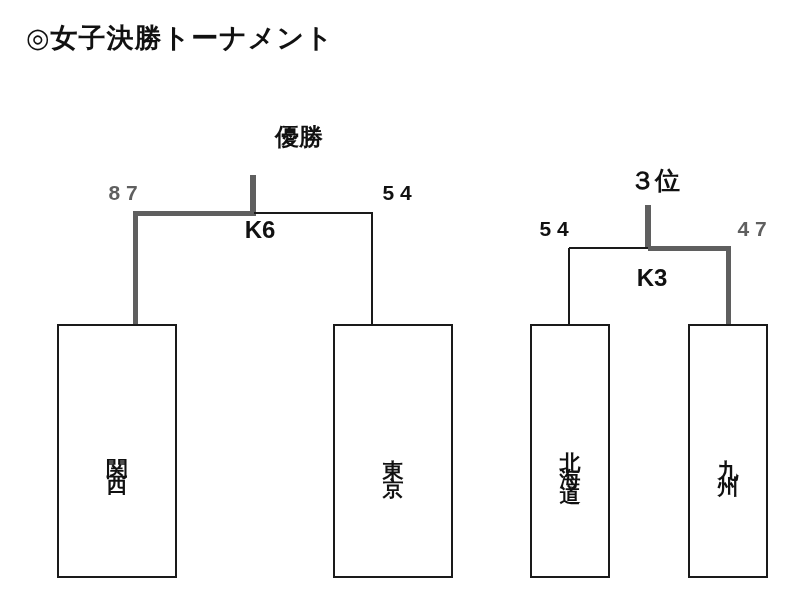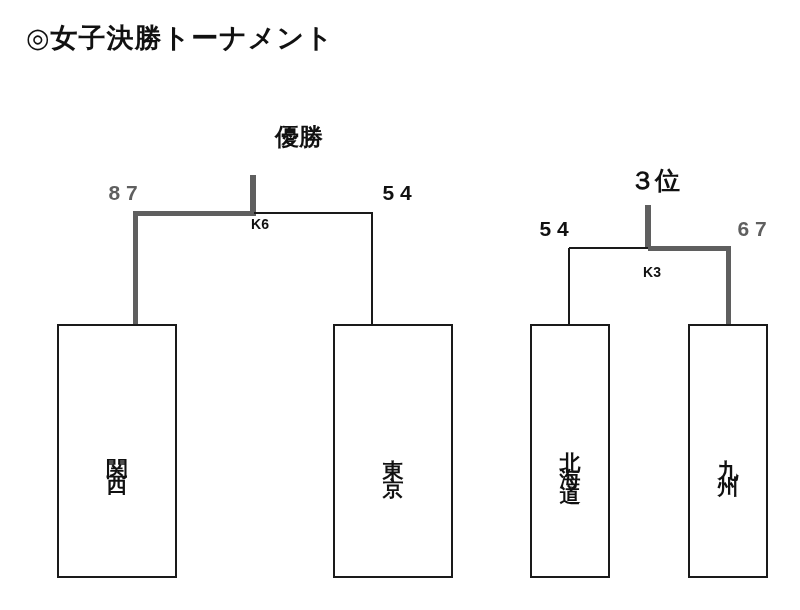--- a/index.html
+++ b/index.html
@@ -26,21 +26,21 @@
   .hdr{
     font-size:24px;font-weight:bold;white-space:nowrap;
     transform:translateX(-50%);
   }
   .score{
     font-size:21px;font-weight:bold;white-space:nowrap;
     transform:translateX(-50%);
     text-align:right;
   }
   .match-id{
-    font-size:14px;font-weight:bold;white-space:nowrap;
+    font-size:24px;font-weight:bold;white-space:nowrap;
     transform:translateX(-50%);
   }
   .gray{color:var(--winner);}
   .line{background:var(--line);}
   .wline{background:var(--winner);}
   .team-box{
     box-sizing:border-box;
     border:2px solid var(--line);
     background:var(--background);
     display:flex;align-items:center;justify-content:center;
@@ -90,21 +90,21 @@
 
   <div class="abs line" style="left:569px;top:247px;width:79px;height:2px;"></div>
 
   <div class="abs wline" style="left:648px;top:246px;width:83px;height:5px;"></div>
 
   <div class="abs line" style="left:568px;top:248px;width:2px;height:76px;"></div>
 
   <div class="abs wline" style="left:726px;top:246px;width:5px;height:78px;"></div>
 
   <div class="abs score" style="left:554px;top:217px;">5 4</div>
-  <div class="abs score gray" style="left:752px;top:217px;">6 7</div>
+  <div class="abs score gray" style="left:752px;top:217px;">4 7</div>
   <div class="abs match-id" style="left:652px;top:264px;">K3</div>
 
   <div class="abs team-box" style="left:530px;top:324px;width:80px;height:254px;">
     <span class="vtext">北海道</span>
   </div>
   <div class="abs team-box" style="left:688px;top:324px;width:80px;height:254px;">
     <span class="vtext">九州</span>
   </div>
 
 </div>

